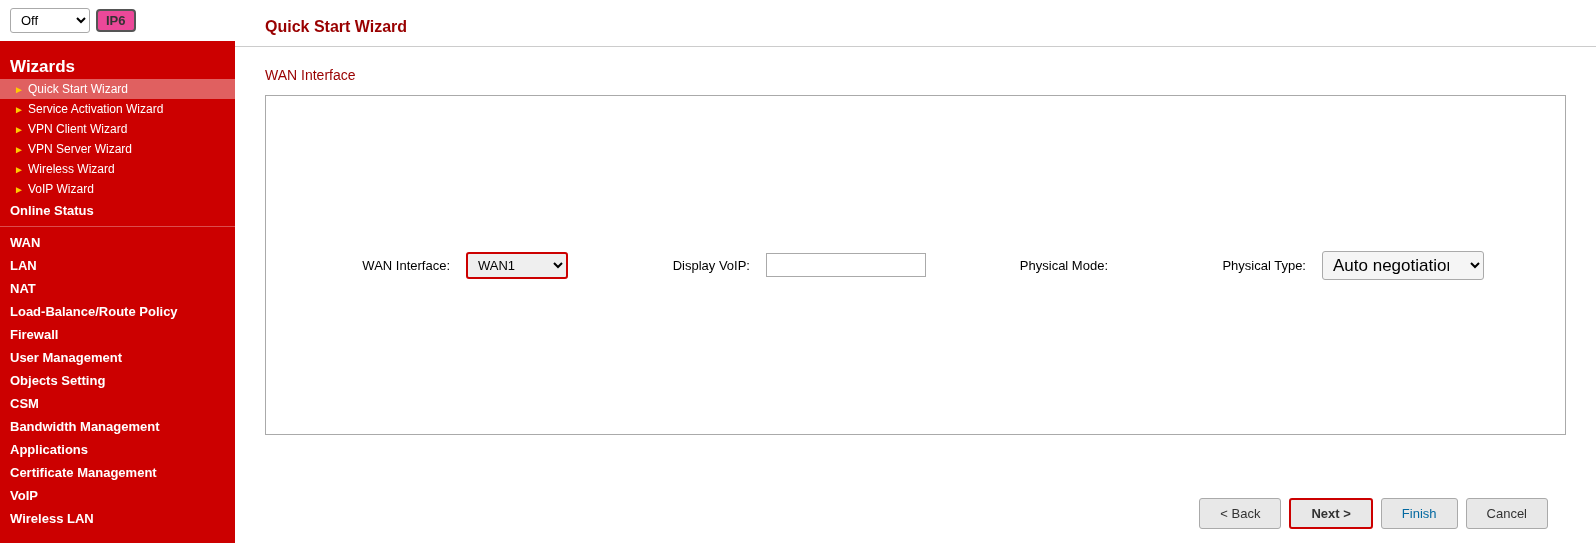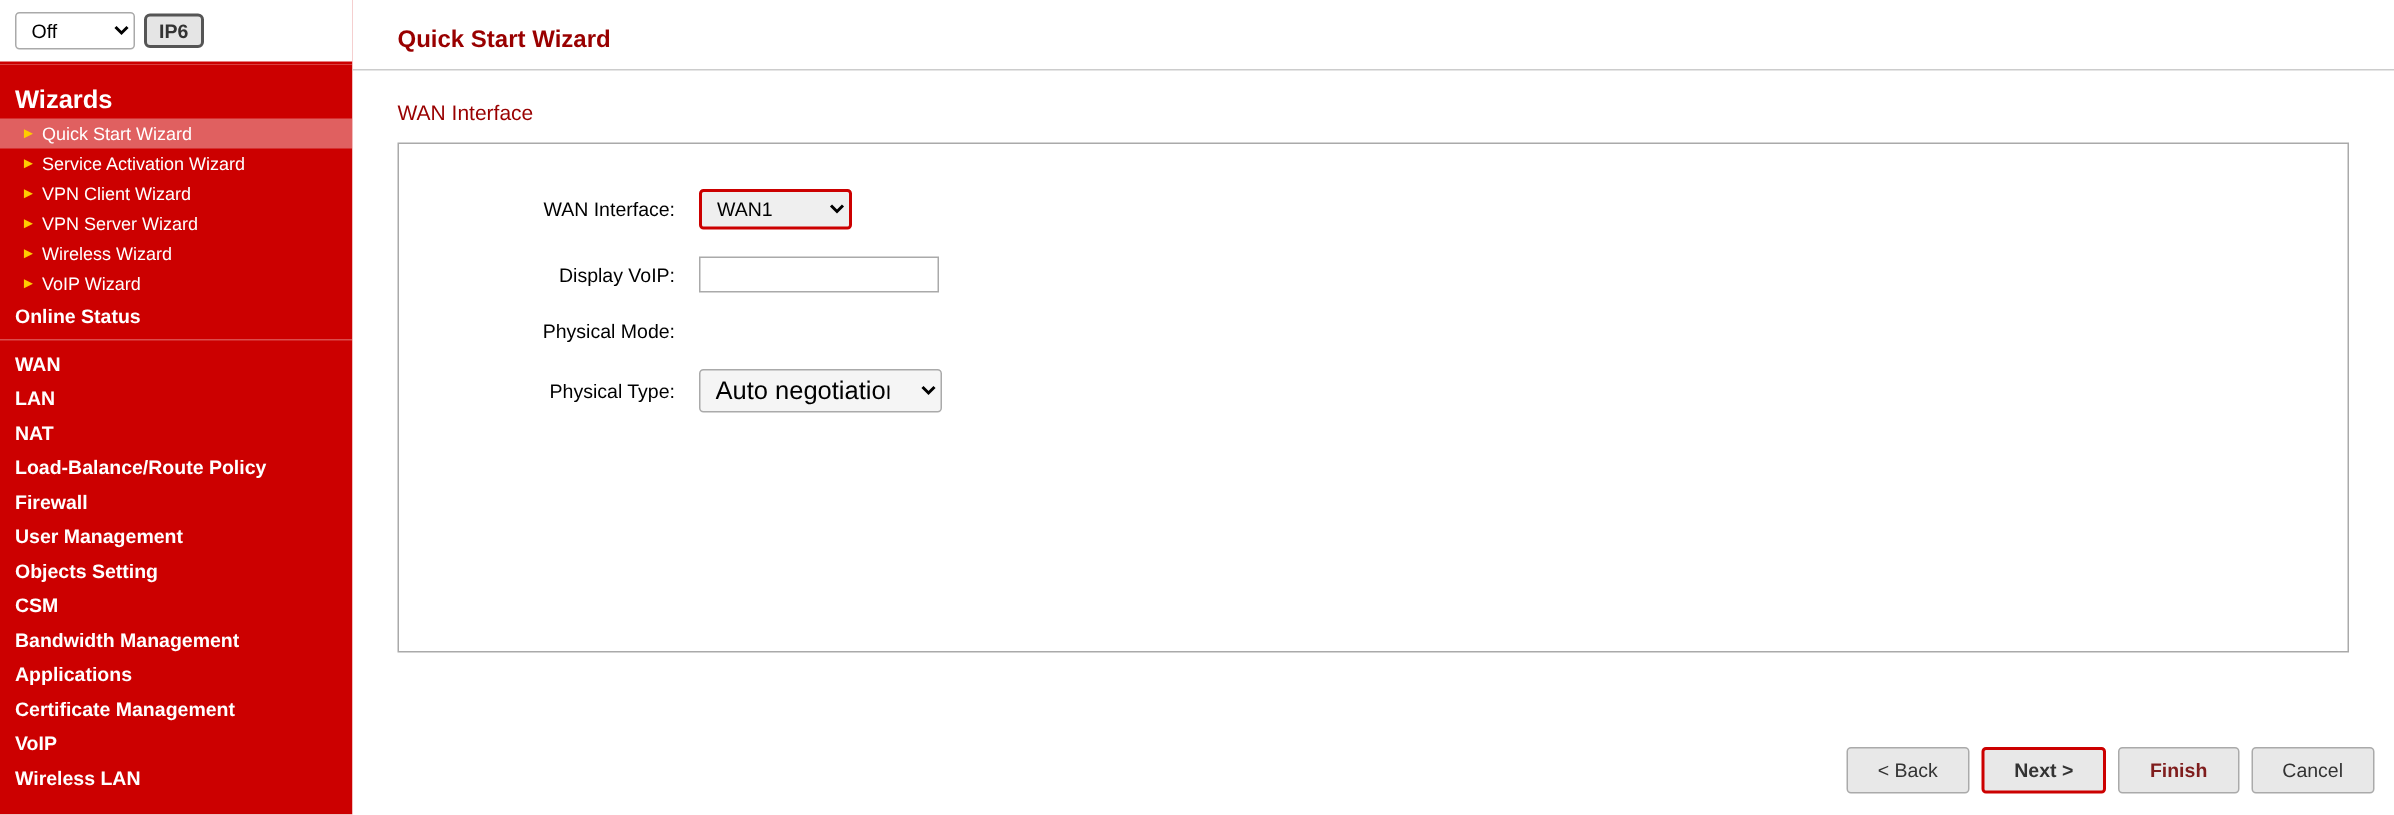--- a/index.html
+++ b/index.html
@@ -35,21 +35,21 @@
       appearance: auto;
       width: 80px;
     }
 
     #ipv6-btn {
       border: 2px solid #555;
       border-radius: 4px;
       padding: 2px 8px;
       font-size: 13px;
       font-weight: bold;
-      background: #e5e5e5;
+      background: #ec4899;
       cursor: pointer;
       color: #333;
     }
 
     #sidebar-nav {
       flex: 1;
       overflow-y: auto;
       padding: 8px 0;
     }
 
@@ -128,21 +128,20 @@
       color: #990000;
       font-weight: normal;
       font-size: 14px;
       margin-bottom: 12px;
     }
 
     #form-box {
       border: 1px solid #aaa;
       padding: 30px 20px;
       display: flex;
-      flex-direction: column;
       gap: 18px;
       flex: 1;
       max-height: 340px;
     }
 
     .form-row {
       display: flex;
       align-items: center;
     }
 
@@ -179,43 +178,42 @@
       appearance: auto;
       width: 162px;
       background: #f5f5f5;
     }
 
     
     #footer-buttons {
       display: flex;
       justify-content: flex-end;
       gap: 8px;
-      padding: 14px 13px;
+      padding: 14px 48px;
       border-top: none;
     }
 
     .footer-btn {
       padding: 6px 20px;
       font-size: 13px;
       border: 1px solid #aaa;
       background: #e8e8e8;
       border-radius: 3px;
       cursor: pointer;
       color: #333;
     }
 
     .footer-btn.active-btn {
       border: 2px solid #cc0000;
       font-weight: bold;
     }
 
     .footer-btn:disabled {
-      color: #7f1d1d;
+      color: #0369a1;
       cursor: default;
-      font-weight: bold;
     }
   </style>
 </head>
 <body>
 
 <div id="sidebar">
   <div id="sidebar-top">
     <select id="off-select">
       <option>Off</option>
     </select>

